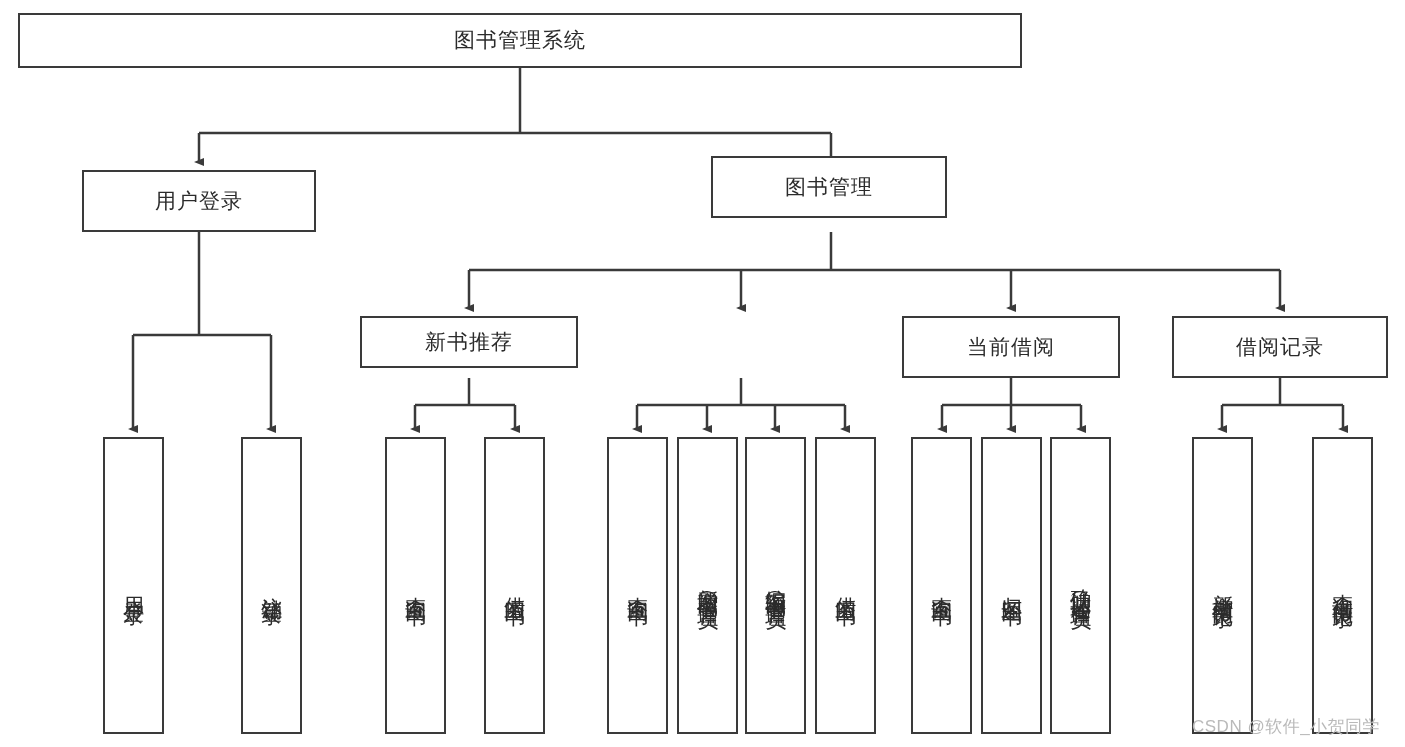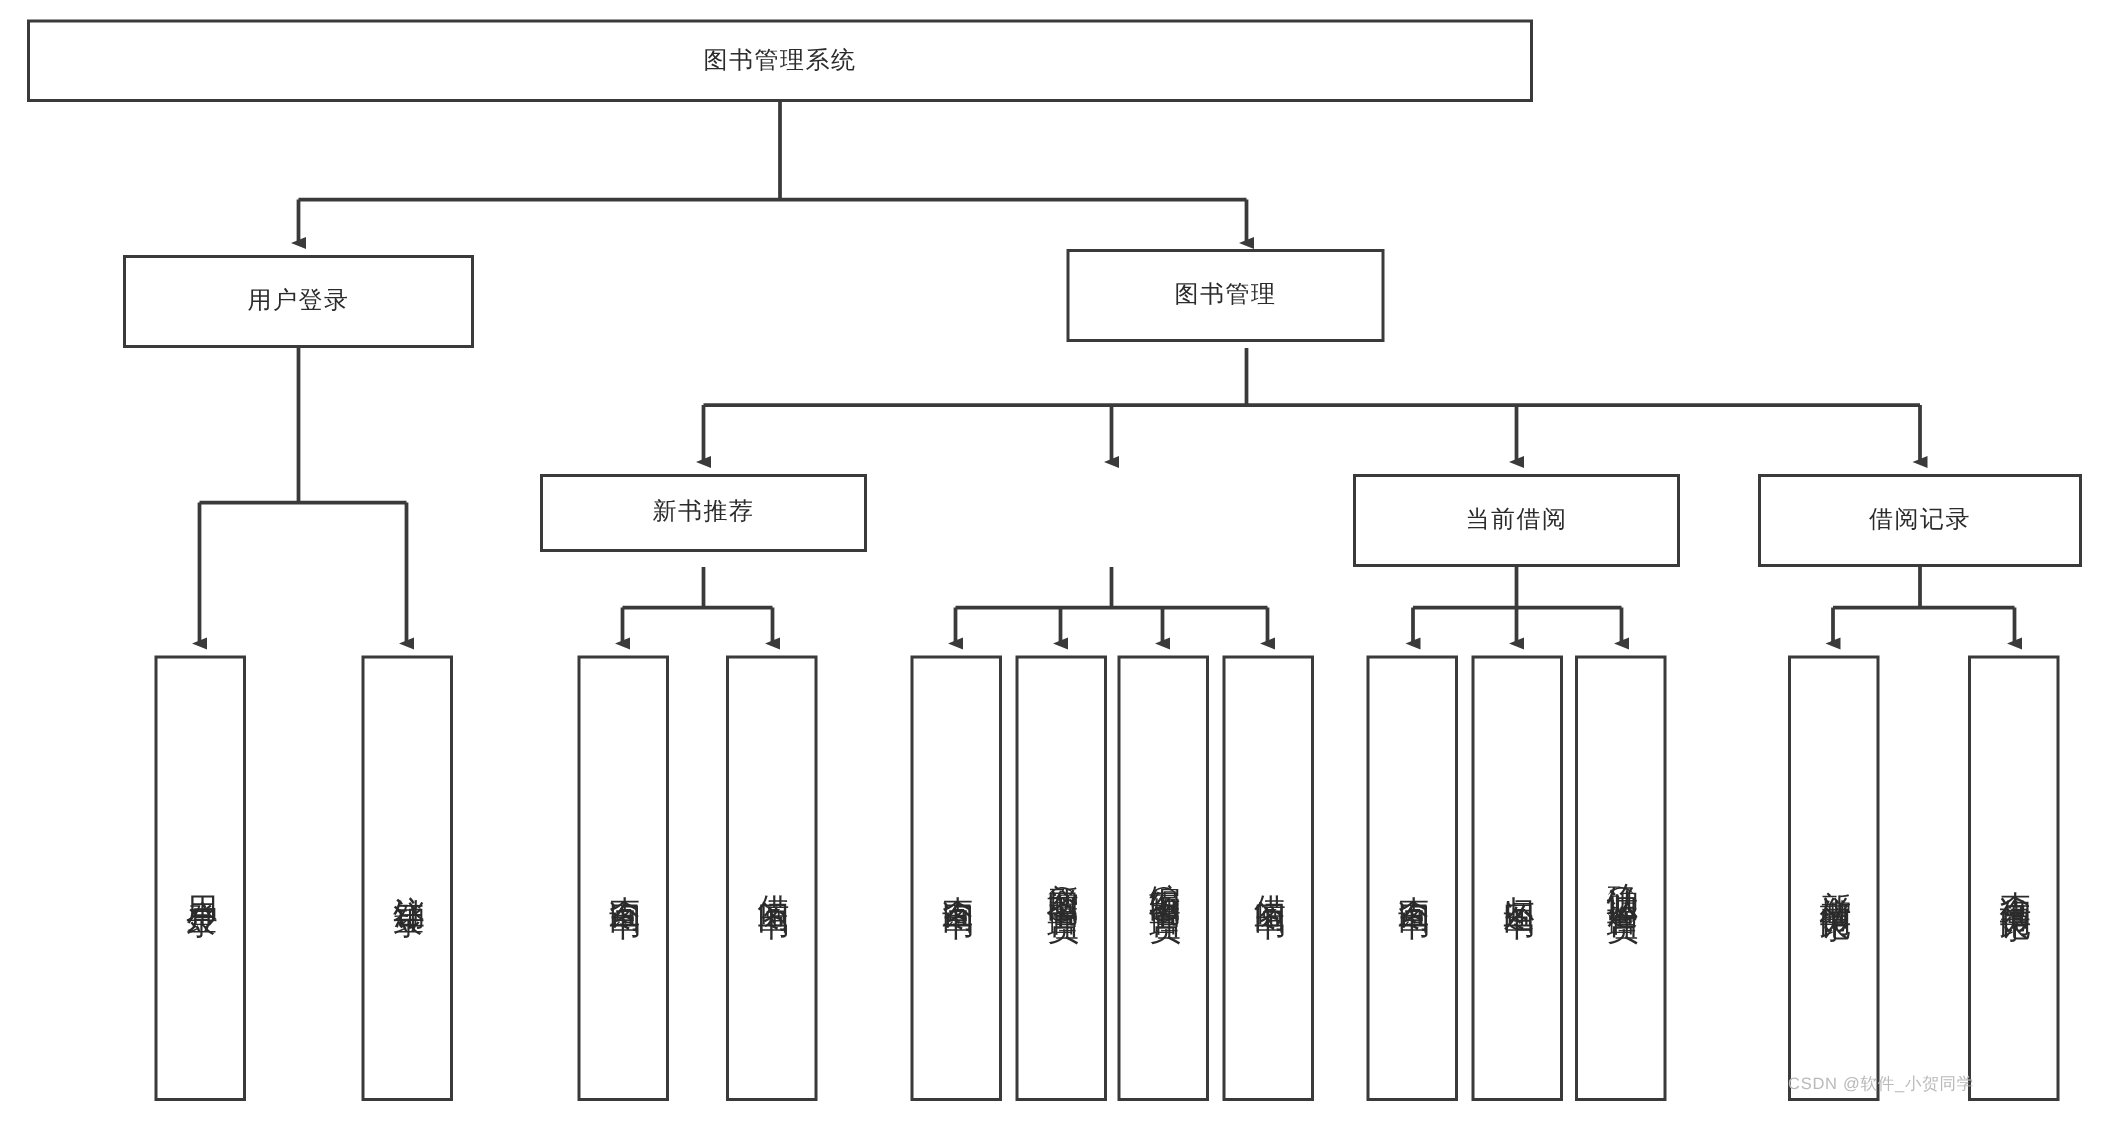--- a/index.html
+++ b/index.html
@@ -29,41 +29,41 @@
     position: absolute;
     box-sizing: border-box;
     border: 2px solid #3a3a3a;
     background: #ffffff;
     display: flex;
     align-items: center;
     justify-content: center;
     color: #2b2b2b;
   }
   .node .label {
-    font-size: 16px;
+    font-size: 21px;
     line-height: 1.25;
     letter-spacing: 1px;
     white-space: nowrap;
   }
   .node.leaf {
     align-items: center;
     justify-content: center;
   }
   .node.leaf .label {
     writing-mode: vertical-rl;
     text-orientation: upright;
     font-size: 21px;
     line-height: 1.35;
     letter-spacing: 3px;
     white-space: normal;
     max-height: 280px;
   }
   .watermark {
     position: absolute;
-    font-size: 11px;
+    font-size: 17px;
     color: #b9b9b9;
     letter-spacing: 0.5px;
     white-space: nowrap;
   }
 </style>
 </head>
 <body>
 
 <div id="canvas">
 
@@ -118,21 +118,21 @@
   </svg>
 
   <div class="node" style="left:18px; top:13px; width:1004px; height:55px;">
     <span class="label">图书管理系统</span>
   </div>
 
   <div class="node" style="left:82px; top:170px; width:234px; height:62px;">
     <span class="label">用户登录</span>
   </div>
 
-  <div class="node" style="left:711px; top:166px; width:212px; height:62px;">
+  <div class="node" style="left:711px; top:156px; width:236px; height:62px;">
     <span class="label">图书管理</span>
   </div>
 
   <div class="node" style="left:360px; top:316px; width:218px; height:52px;">
     <span class="label">新书推荐</span>
   </div>
 
 
   <div class="node" style="left:1172px; top:316px; width:216px; height:62px;">
     <span class="label">借阅记录</span>

